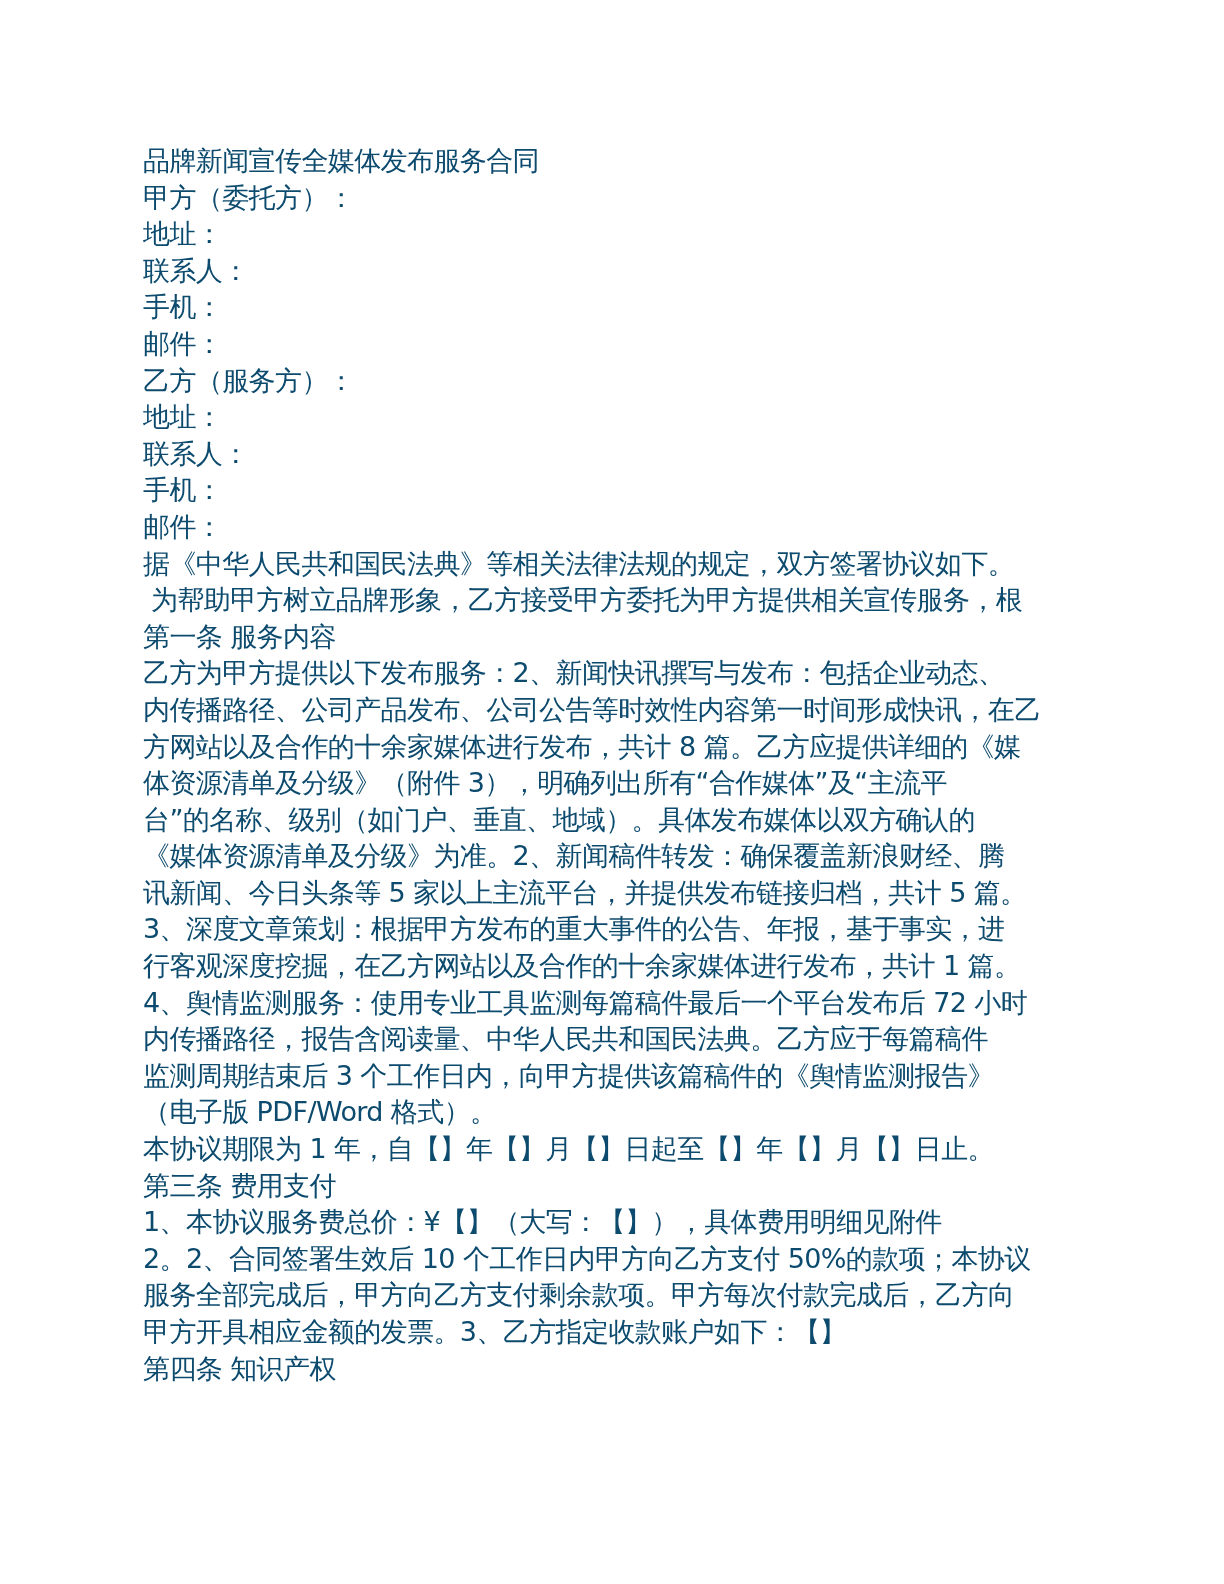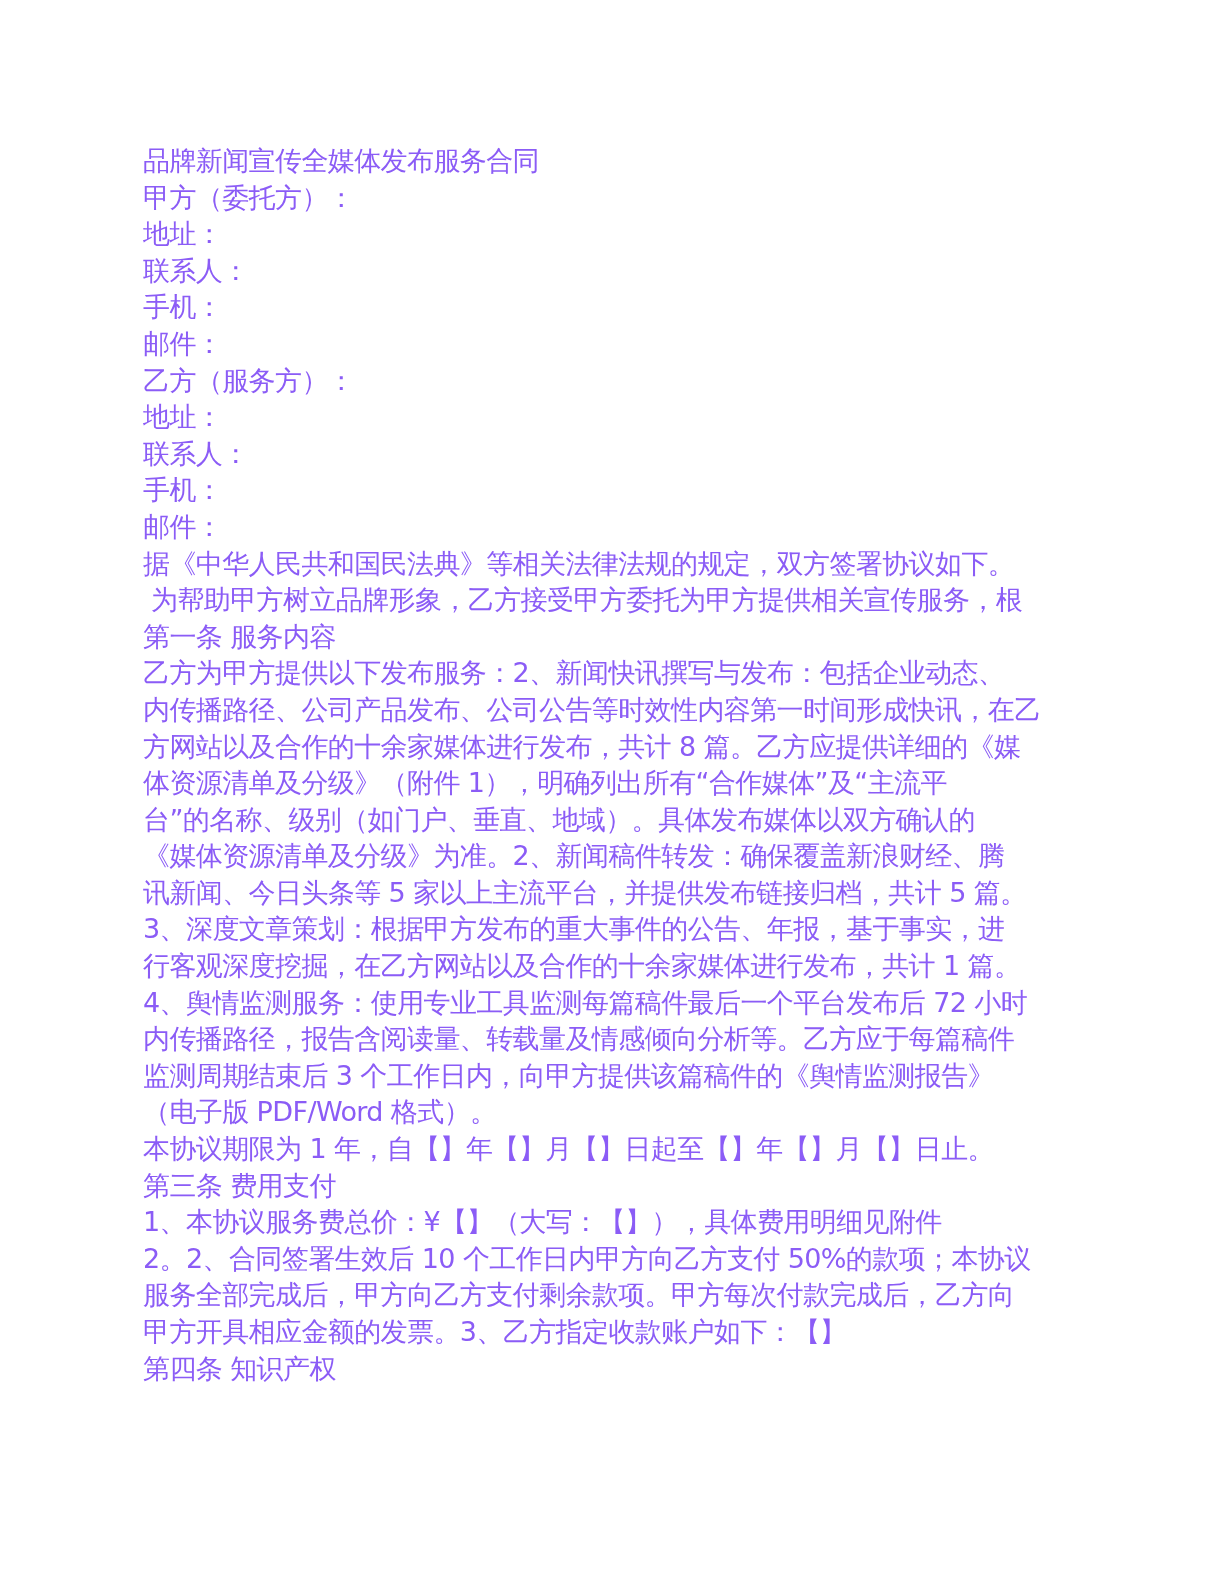--- a/index.html
+++ b/index.html
@@ -14,21 +14,21 @@
       overflow: hidden;
     }
     .page {
       position: absolute;
       left: 143px;
       top: 143px;
       width: 940px;
       font-family: "DejaVu Sans", "Liberation Sans", sans-serif;
       font-size: 27px;
       line-height: 36.6px;
-      color: #8b5cf6;
+      color: #0c4a6e;
     }
     .line {
       display: block;
       white-space: pre;
       height: 36.6px;
       letter-spacing: -0.6px;
     }
   </style>
 </head>
 <body>
@@ -55,28 +55,28 @@
   <div>
     <span class="line">据《中华人民共和国民法典》等相关法律法规的规定，双方签署协议如下。</span>
     <span class="line"> 为帮助甲方树立品牌形象，乙方接受甲方委托为甲方提供相关宣传服务，根</span>
   </div>
 
   <div>
     <span class="line">第一条 服务内容</span>
     <span class="line">乙方为甲方提供以下发布服务：2、新闻快讯撰写与发布：包括企业动态、</span>
     <span class="line">内传播路径、公司产品发布、公司公告等时效性内容第一时间形成快讯，在乙</span>
     <span class="line">方网站以及合作的十余家媒体进行发布，共计 8 篇。乙方应提供详细的《媒</span>
-    <span class="line">体资源清单及分级》（附件 1），明确列出所有“合作媒体”及“主流平</span>
+    <span class="line">体资源清单及分级》（附件 3），明确列出所有“合作媒体”及“主流平</span>
     <span class="line">台”的名称、级别（如门户、垂直、地域）。具体发布媒体以双方确认的</span>
     <span class="line">《媒体资源清单及分级》为准。2、新闻稿件转发：确保覆盖新浪财经、腾</span>
     <span class="line">讯新闻、今日头条等 5 家以上主流平台，并提供发布链接归档，共计 5 篇。</span>
     <span class="line">3、深度文章策划：根据甲方发布的重大事件的公告、年报，基于事实，进</span>
     <span class="line">行客观深度挖掘，在乙方网站以及合作的十余家媒体进行发布，共计 1 篇。</span>
     <span class="line">4、舆情监测服务：使用专业工具监测每篇稿件最后一个平台发布后 72 小时</span>
-    <span class="line">内传播路径，报告含阅读量、转载量及情感倾向分析等。乙方应于每篇稿件</span>
+    <span class="line">内传播路径，报告含阅读量、中华人民共和国民法典。乙方应于每篇稿件</span>
     <span class="line">监测周期结束后 3 个工作日内，向甲方提供该篇稿件的《舆情监测报告》</span>
     <span class="line">（电子版 PDF/Word 格式）。</span>
   </div>
 
   <div>
     <span class="line">本协议期限为 1 年，自【】年【】月【】日起至【】年【】月【】日止。</span>
   </div>
 
   <div>
     <span class="line">第三条 费用支付</span>

